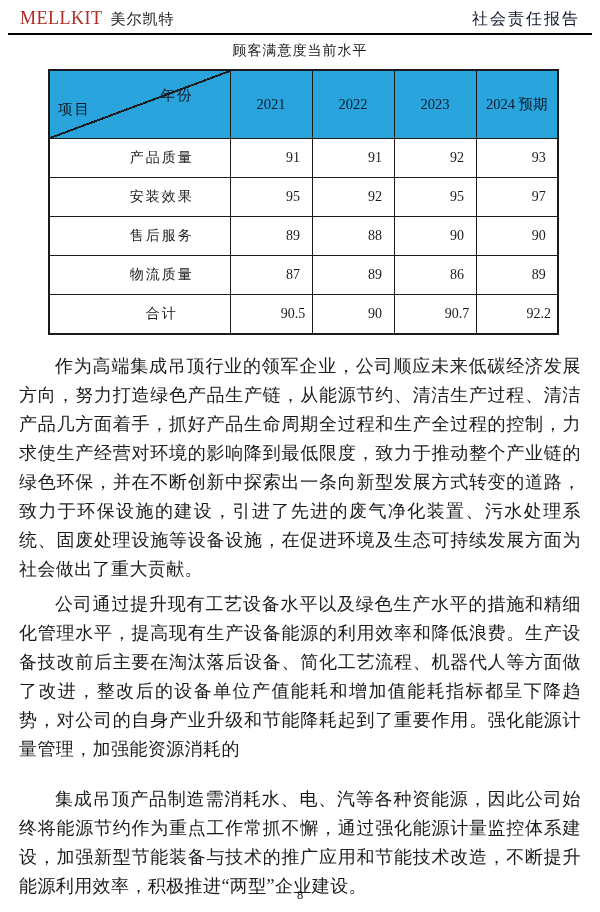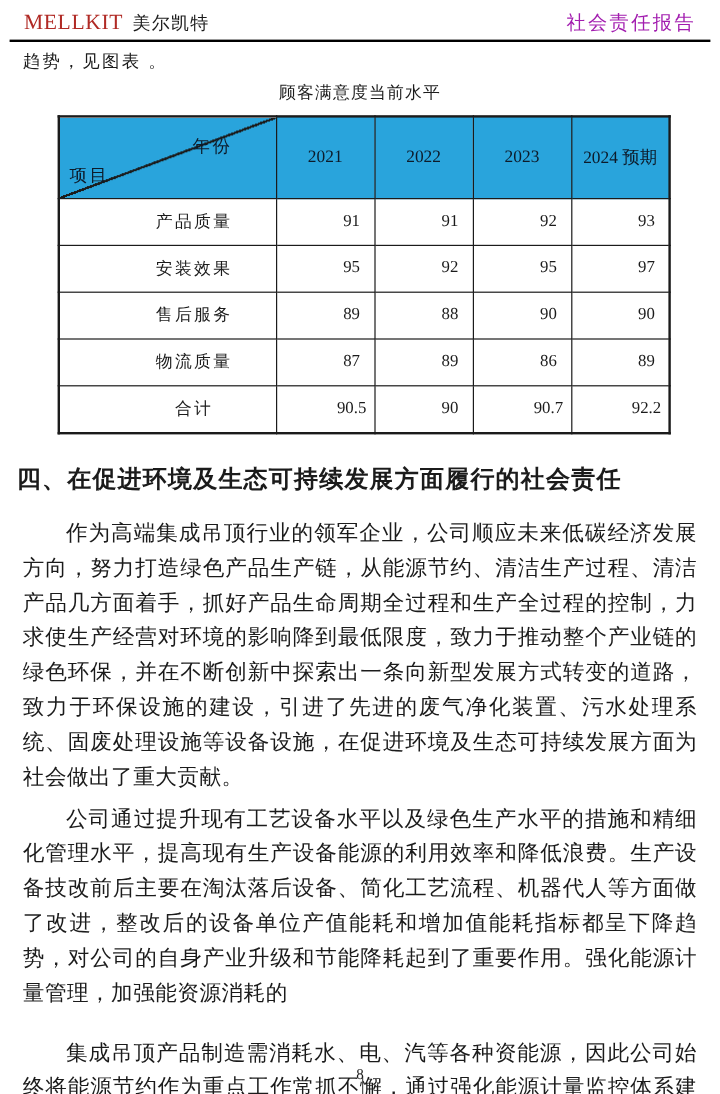--- a/index.html
+++ b/index.html
@@ -62,21 +62,21 @@
   .col-item { width: 181px; }
   .col-y    { width: 82px; }
   th.hdr-cell, th.corner { background: #29A4DC; }
   th.corner {
     position: relative;
     background-image: linear-gradient(to bottom right,
       transparent calc(50% - 1px), #1b1b1b calc(50% - 1px),
       #1b1b1b calc(50% + 1px), transparent calc(50% + 1px));
   }
   .corner-year { position: absolute; top: 15px; right: 36px; letter-spacing: 2px; }
-  .corner-item { position: absolute; bottom: 9px; left: 8px; letter-spacing: 2px; }
+  .corner-item { position: absolute; bottom: 19px; left: 8px; letter-spacing: 2px; }
   .row-label { letter-spacing: 2px; }
   
   .sec-h {
     margin: 25px 14px 0 14px;
     font-family: "Liberation Sans", "DejaVu Sans", sans-serif;
     font-weight: bold; font-size: 20px; line-height: 26px;
     letter-spacing: 1px; color: #1b1b1b;
   }
   .body-p {
     margin: 17px 19px 0 19px;
@@ -102,24 +102,23 @@
 </head>
 <body>
 
 <div class="page">
 
   <header class="hdr">
     <div class="hdr-left">
       <span class="brand-latin" style="color:#B02A25;">MELLKIT</span>
       <span class="brand-cn">美尔凯特</span>
     </div>
-    <div class="hdr-right" style="color:#a21caf;font-family:Liberation Serif, serif;">社会责任报告</div>
+    <div class="hdr-right" style="color:#0f172a;font-family:Liberation Serif, serif;">社会责任报告</div>
   </header>
 
-  <p class="intro">趋势，见图表 。</p>
 
   <div class="tbl-title">顾客满意度当前水平</div>
 
   <table class="sat-table">
     <colgroup>
       <col class="col-item">
         <col class="col-y">
         <col class="col-y">
         <col class="col-y">
         <col class="col-y">
@@ -168,21 +167,20 @@
       <tr>
         <th class="row-label">合计</th>
         <td>90.5</td>
         <td>90</td>
         <td>90.7</td>
         <td>92.2</td>
       </tr>
     </tbody>
   </table>
 
-  <h1 class="sec-h">四、在促进环境及生态可持续发展方面履行的社会责任</h1>
 
   <p class="body-p">作为高端集成吊顶行业的领军企业，公司顺应未来低碳经济发展方向，努力打造绿色产品生产链，从能源节约、清洁生产过程、清洁产品几方面着手，抓好产品生命周期全过程和生产全过程的控制，力求使生产经营对环境的影响降到最低限度，致力于推动整个产业链的绿色环保，并在不断创新中探索出一条向新型发展方式转变的道路，致力于环保设施的建设，引进了先进的废气净化装置、污水处理系统、固废处理设施等设备设施，在促进环境及生态可持续发展方面为社会做出了重大贡献。</p>
 
 
   <p class="body-p p3">公司通过提升现有工艺设备水平以及绿色生产水平的措施和精细化管理水平，提高现有生产设备能源的利用效率和降低浪费。生产设备技改前后主要在淘汰落后设备、简化工艺流程、机器代人等方面做了改进，整改后的设备单位产值能耗和增加值能耗指标都呈下降趋势，对公司的自身产业升级和节能降耗起到了重要作用。强化能源计量管理，加强能资源消耗的</p>
 
   <p class="body-p p2">集成吊顶产品制造需消耗水、电、汽等各种资能源，因此公司始终将能源节约作为重点工作常抓不懈，通过强化能源计量监控体系建设，加强新型节能装备与技术的推广应用和节能技术改造，不断提升能源利用效率，积极推进“两型”企业建设。</p>
 
   <div class="pagenum">8</div>
 

